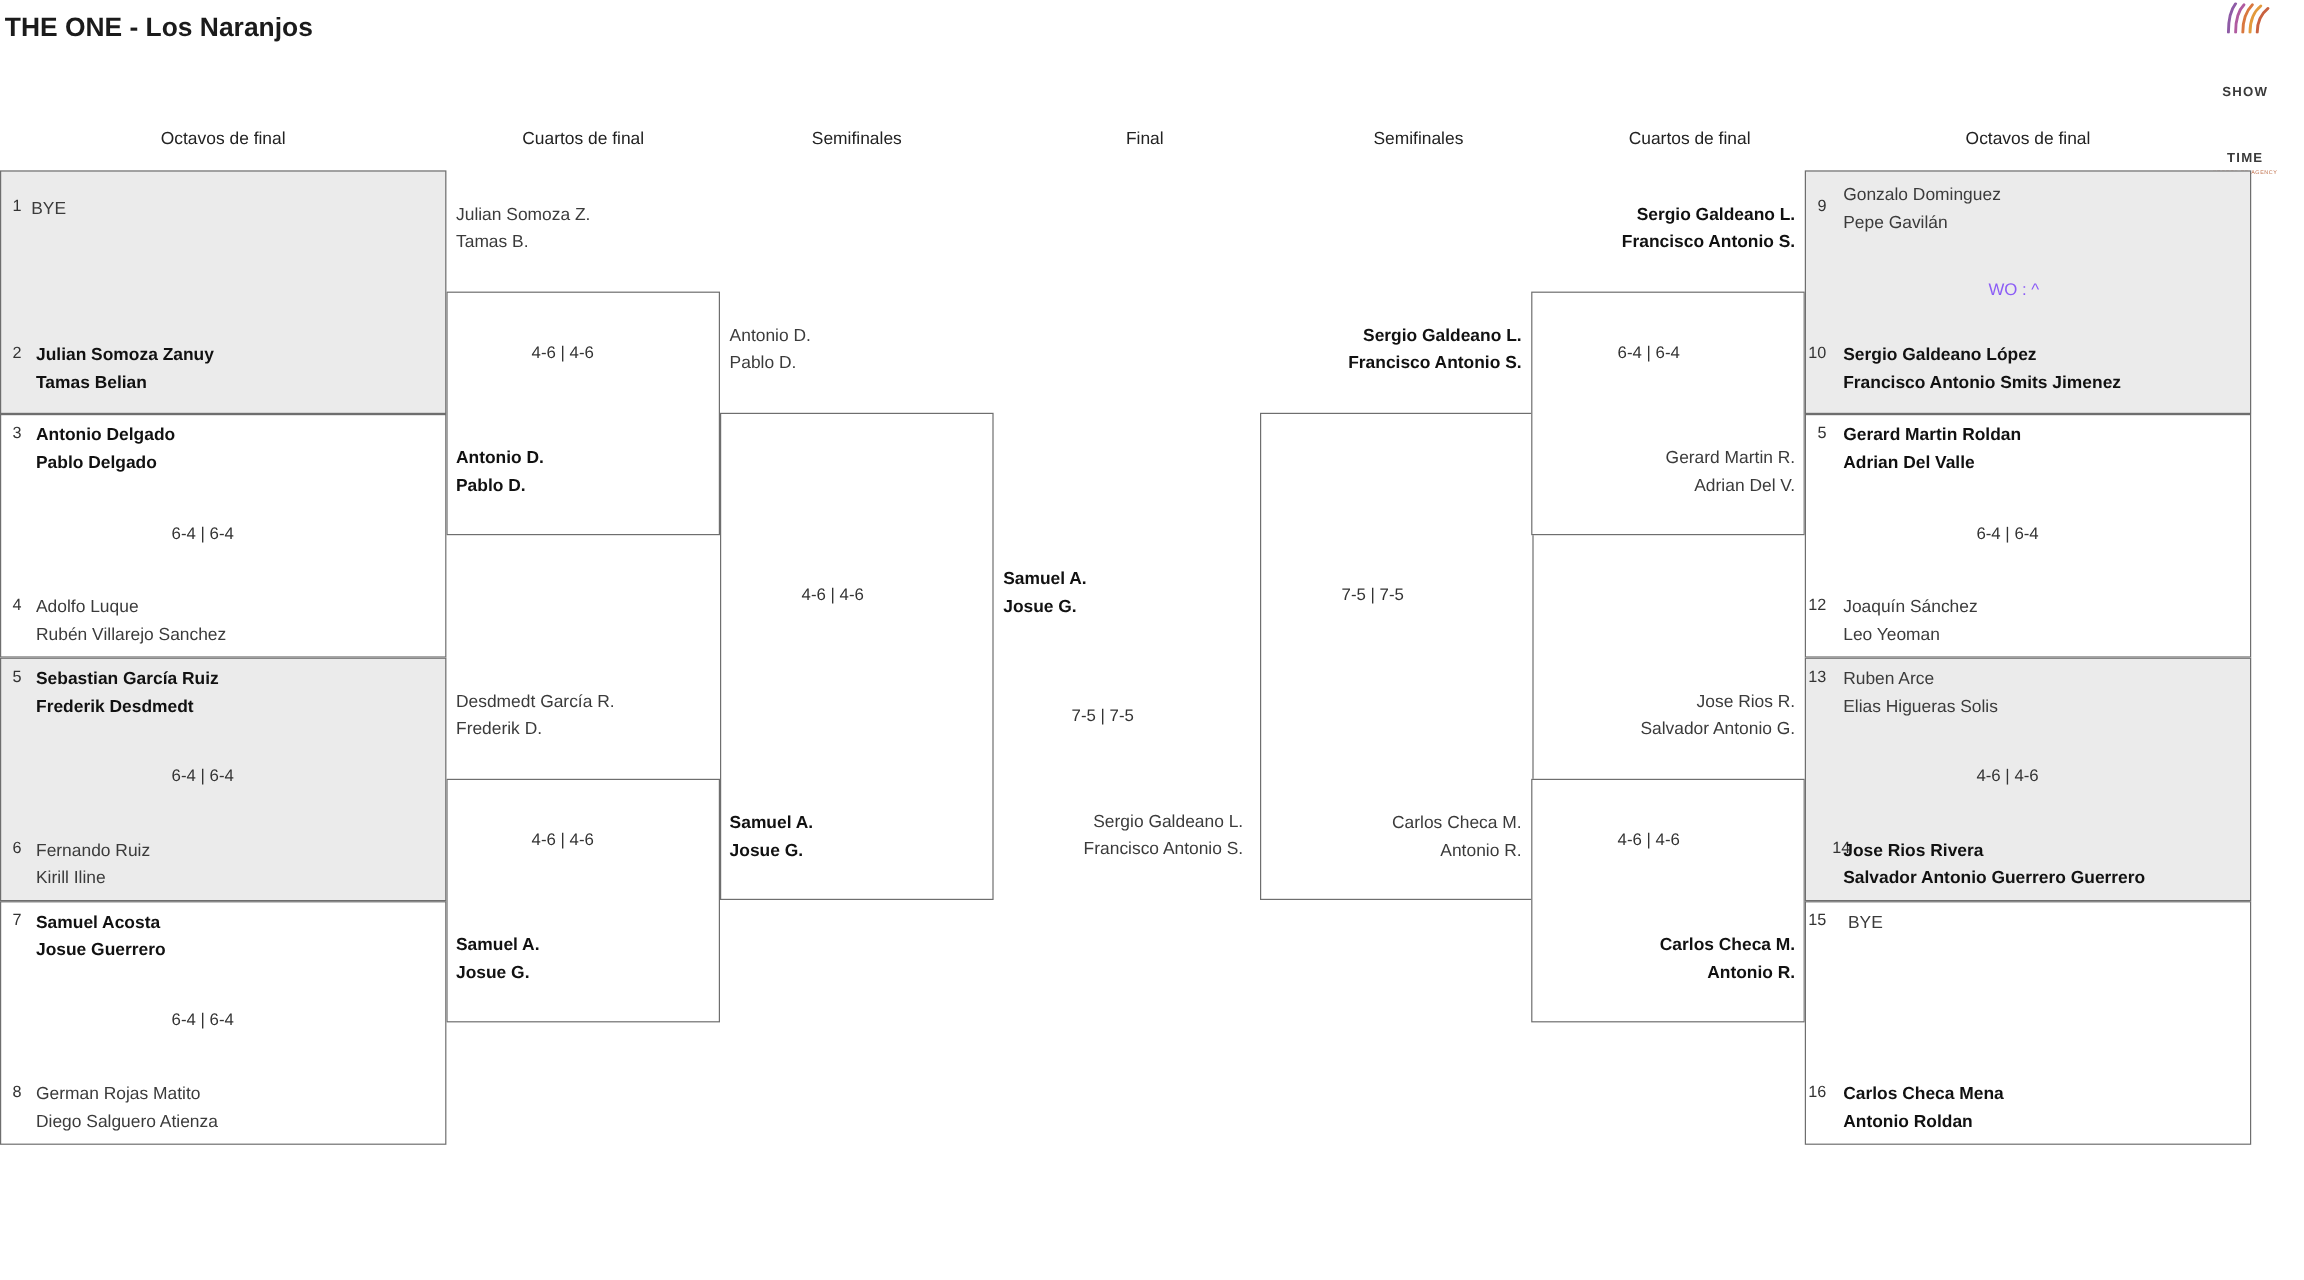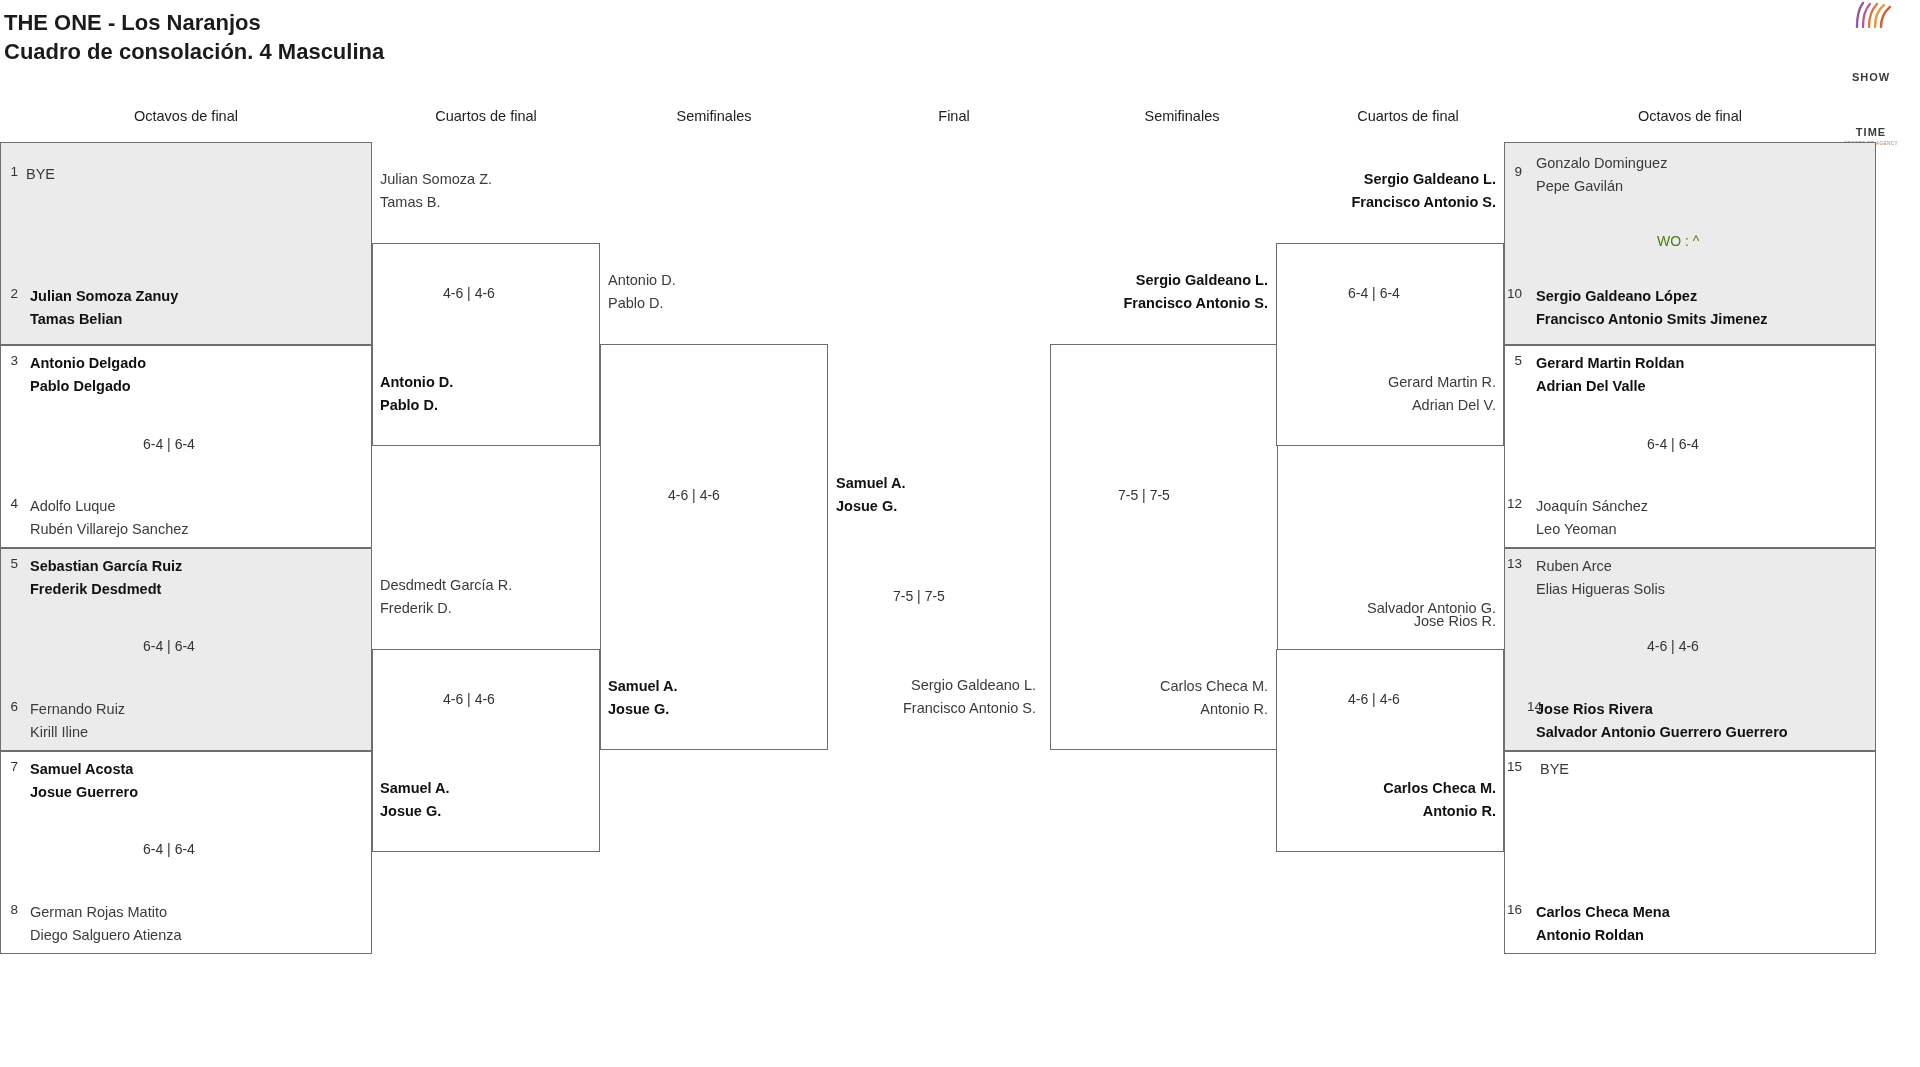--- a/index.html
+++ b/index.html
@@ -101,31 +101,30 @@
 
   .score {
     position: absolute;
     font-size: 14px;
     color: #333;
     white-space: nowrap;
   }
   .note {
     position: absolute;
     font-size: 14px;
-    color: #4d7c0f;
+    color: #8b5cf6;
     white-space: nowrap;
   }
 </style>
 </head>
 <body>
 
 <div id="header">
   <div id="title-block">
     <div class="title-line">THE ONE - Los Naranjos</div>
-    <div class="title-line">Cuadro de consolación. 4 Masculina</div>
   </div>
   <div id="logo">
     <span class="logo-rays">
       <svg width="56" height="26" viewBox="0 0 56 26">
         <g stroke-width="2.4" fill="none" stroke-linecap="round">
           <path d="M14 25 C14 14, 16 6, 20 1" stroke="#8e5ba6"></path>
           <path d="M20 25 C20 14, 23 6, 27 2" stroke="#b05ba0"></path>
           <path d="M26 25 C26 14, 30 6, 34 2" stroke="#d9783f"></path>
           <path d="M32 25 C32 14, 36 7, 41 3" stroke="#e39a3c"></path>
           <path d="M38 25 C38 15, 42 9, 47 5" stroke="#c9623f"></path>
@@ -220,21 +219,21 @@
 <div class="team norm right" style="left:1020px;top:698px;width:248px;">Antonio R.</div>
 
 <div class="team bold right" style="left:1246px;top:168px;width:250px;">Sergio Galdeano L.</div>
 <div class="team bold right" style="left:1246px;top:191px;width:250px;">Francisco Antonio S.</div>
 
 <div class="cell plain" style="left:1276px;top:243px;width:228px;height:203px;"></div>
 <div class="score" style="left:1348px;top:285px;">6-4 | 6-4</div>
 <div class="team norm right" style="left:1246px;top:371px;width:250px;">Gerard Martin R.</div>
 <div class="team norm right" style="left:1246px;top:394px;width:250px;">Adrian Del V.</div>
 
-<div class="team norm right" style="left:1246px;top:574px;width:250px;margin-top:36px;">Jose Rios R.</div>
+<div class="team norm right" style="left:1246px;top:574px;width:250px;">Jose Rios R.</div>
 <div class="team norm right" style="left:1246px;top:597px;width:250px;">Salvador Antonio G.</div>
 
 <div class="cell plain" style="left:1276px;top:649px;width:228px;height:203px;"></div>
 <div class="score" style="left:1348px;top:691px;">4-6 | 4-6</div>
 <div class="team bold right" style="left:1246px;top:777px;width:250px;">Carlos Checa M.</div>
 <div class="team bold right" style="left:1246px;top:800px;width:250px;">Antonio R.</div>
 
 <div class="cell shaded" style="left:1504px;top:142px;width:372px;height:203px;"></div>
 <div class="seed" style="left:1502px;top:164px;">9</div>
 <div class="team norm" style="left:1536px;top:152px;">Gonzalo Dominguez</div>

